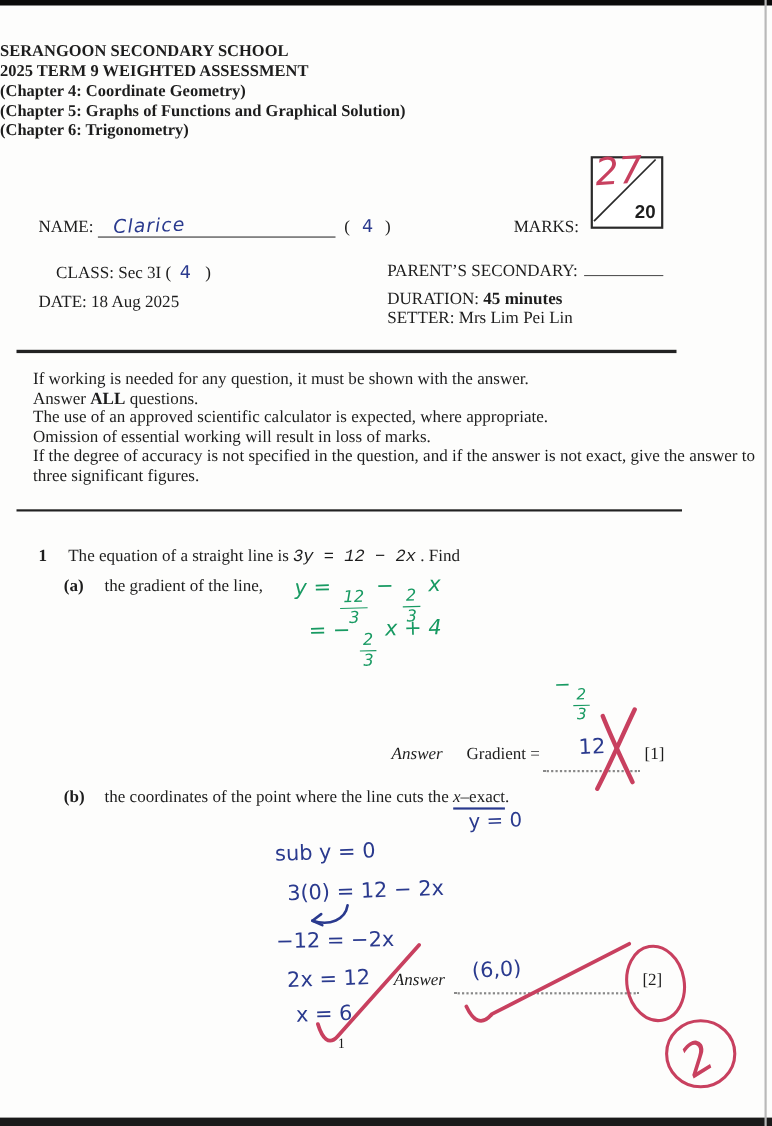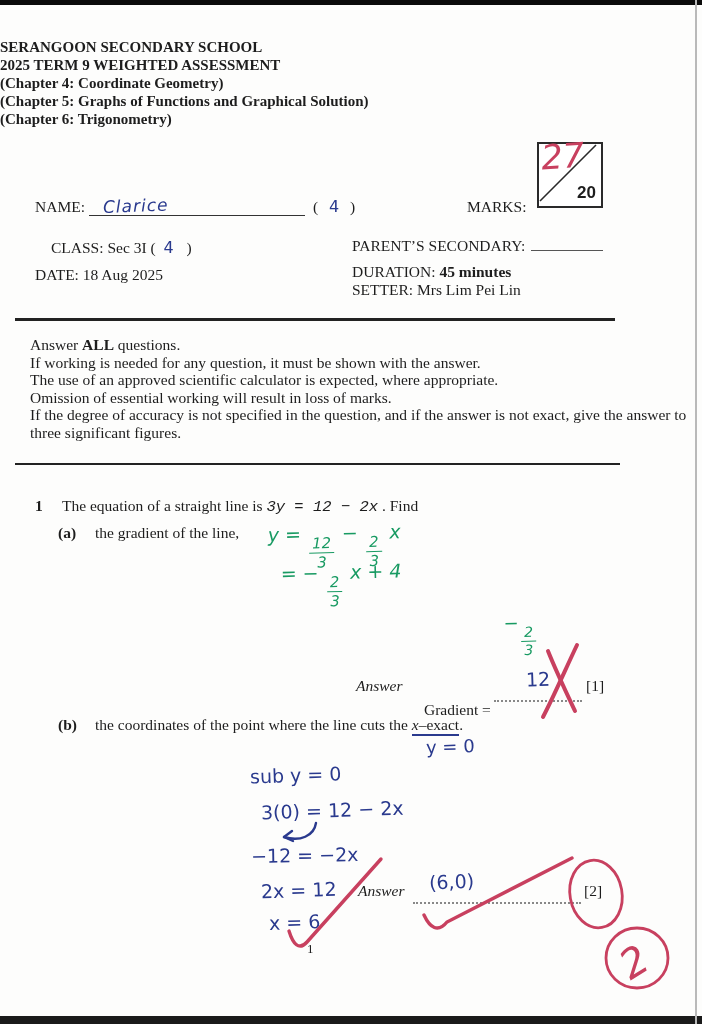--- a/index.html
+++ b/index.html
@@ -106,22 +106,22 @@
   </div>
   <div class="abs lbl" style="left:352px;top:281px;">
     <span>SETTER:</span>
     <span>Mrs Lim Pei Lin</span>
   </div>
 
   <div class="abs rule" style="left:15px;top:318px;width:600px;height:3px;"></div>
   <div class="abs rule" style="left:15px;top:463px;width:605px;height:2.4px;"></div>
 
   <div class="abs instructions">
+    <div>If working is needed for any question, it must be shown with the answer.</div>
     <div><span>Answer </span><b>ALL</b><span> questions.</span></div>
-    <div>If working is needed for any question, it must be shown with the answer.</div>
     <div>The use of an approved scientific calculator is expected, where appropriate.</div>
     <div>Omission of essential working will result in loss of marks.</div>
     <div>If the degree of accuracy is not specified in the question, and if the answer is not exact, give the answer to three significant figures.</div>
   </div>
 
   <b class="abs qtext" style="left:35px;top:497px;">1</b>
   <div class="abs qtext" style="left:62px;top:497px;">
     <span>The equation of a straight line is </span><span class="math">3y = 12 − 2x</span><span> . Find</span>
   </div>
 
@@ -151,21 +151,21 @@
   </div>
 
   <div class="abs hw-green gw" style="left:504px;top:612px;font-size:18px;">
     <span>−</span><span class="frac">
         <span class="num">2</span>
         <span class="den">3</span>
       </span>
   </div>
 
   <div class="abs answer-word" style="left:356px;top:677px;">Answer</div>
-  <div class="abs qtext" style="left:424px;top:677px;margin-top:24px;">Gradient =</div>
+  <div class="abs qtext" style="left:424px;top:677px;">Gradient =</div>
   <div class="abs ansline" style="left:494px;top:668px;width:88px;height:32px;">
     <span class="hw" style="display:inline-block;transform:rotate(-2deg);">12</span>
   </div>
   <div class="abs qtext" style="left:586px;top:677px;">[1]</div>
 
   <b class="abs qtext" style="left:58px;top:716px;">(b)</b>
   <div class="abs qtext" style="left:95px;top:716px;">
     <span>the coordinates of the point where the line cuts the </span><span class="axis-underline"><i>x</i><span>–exact</span></span><span>.</span>
   </div>
   <div class="abs hw" style="left:426px;top:736px;font-size:18px;transform:rotate(-2deg);">y = 0</div>

